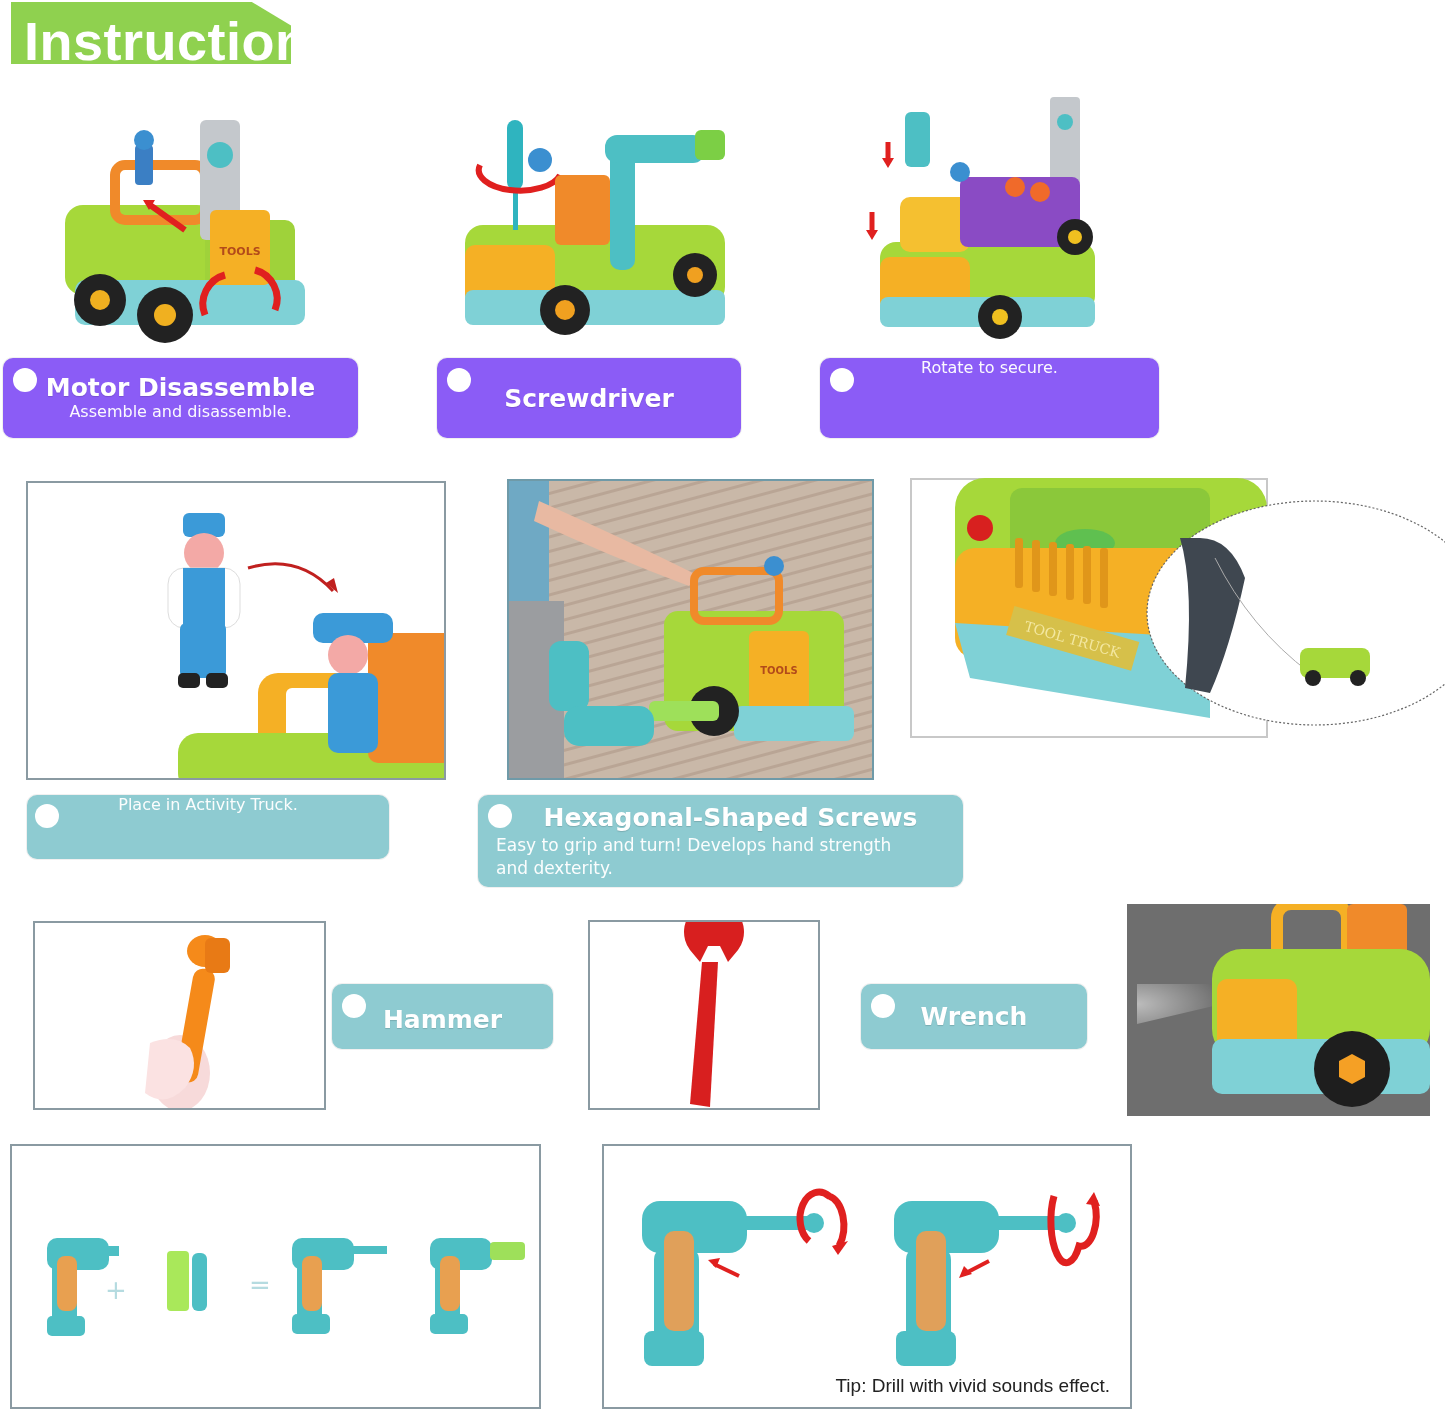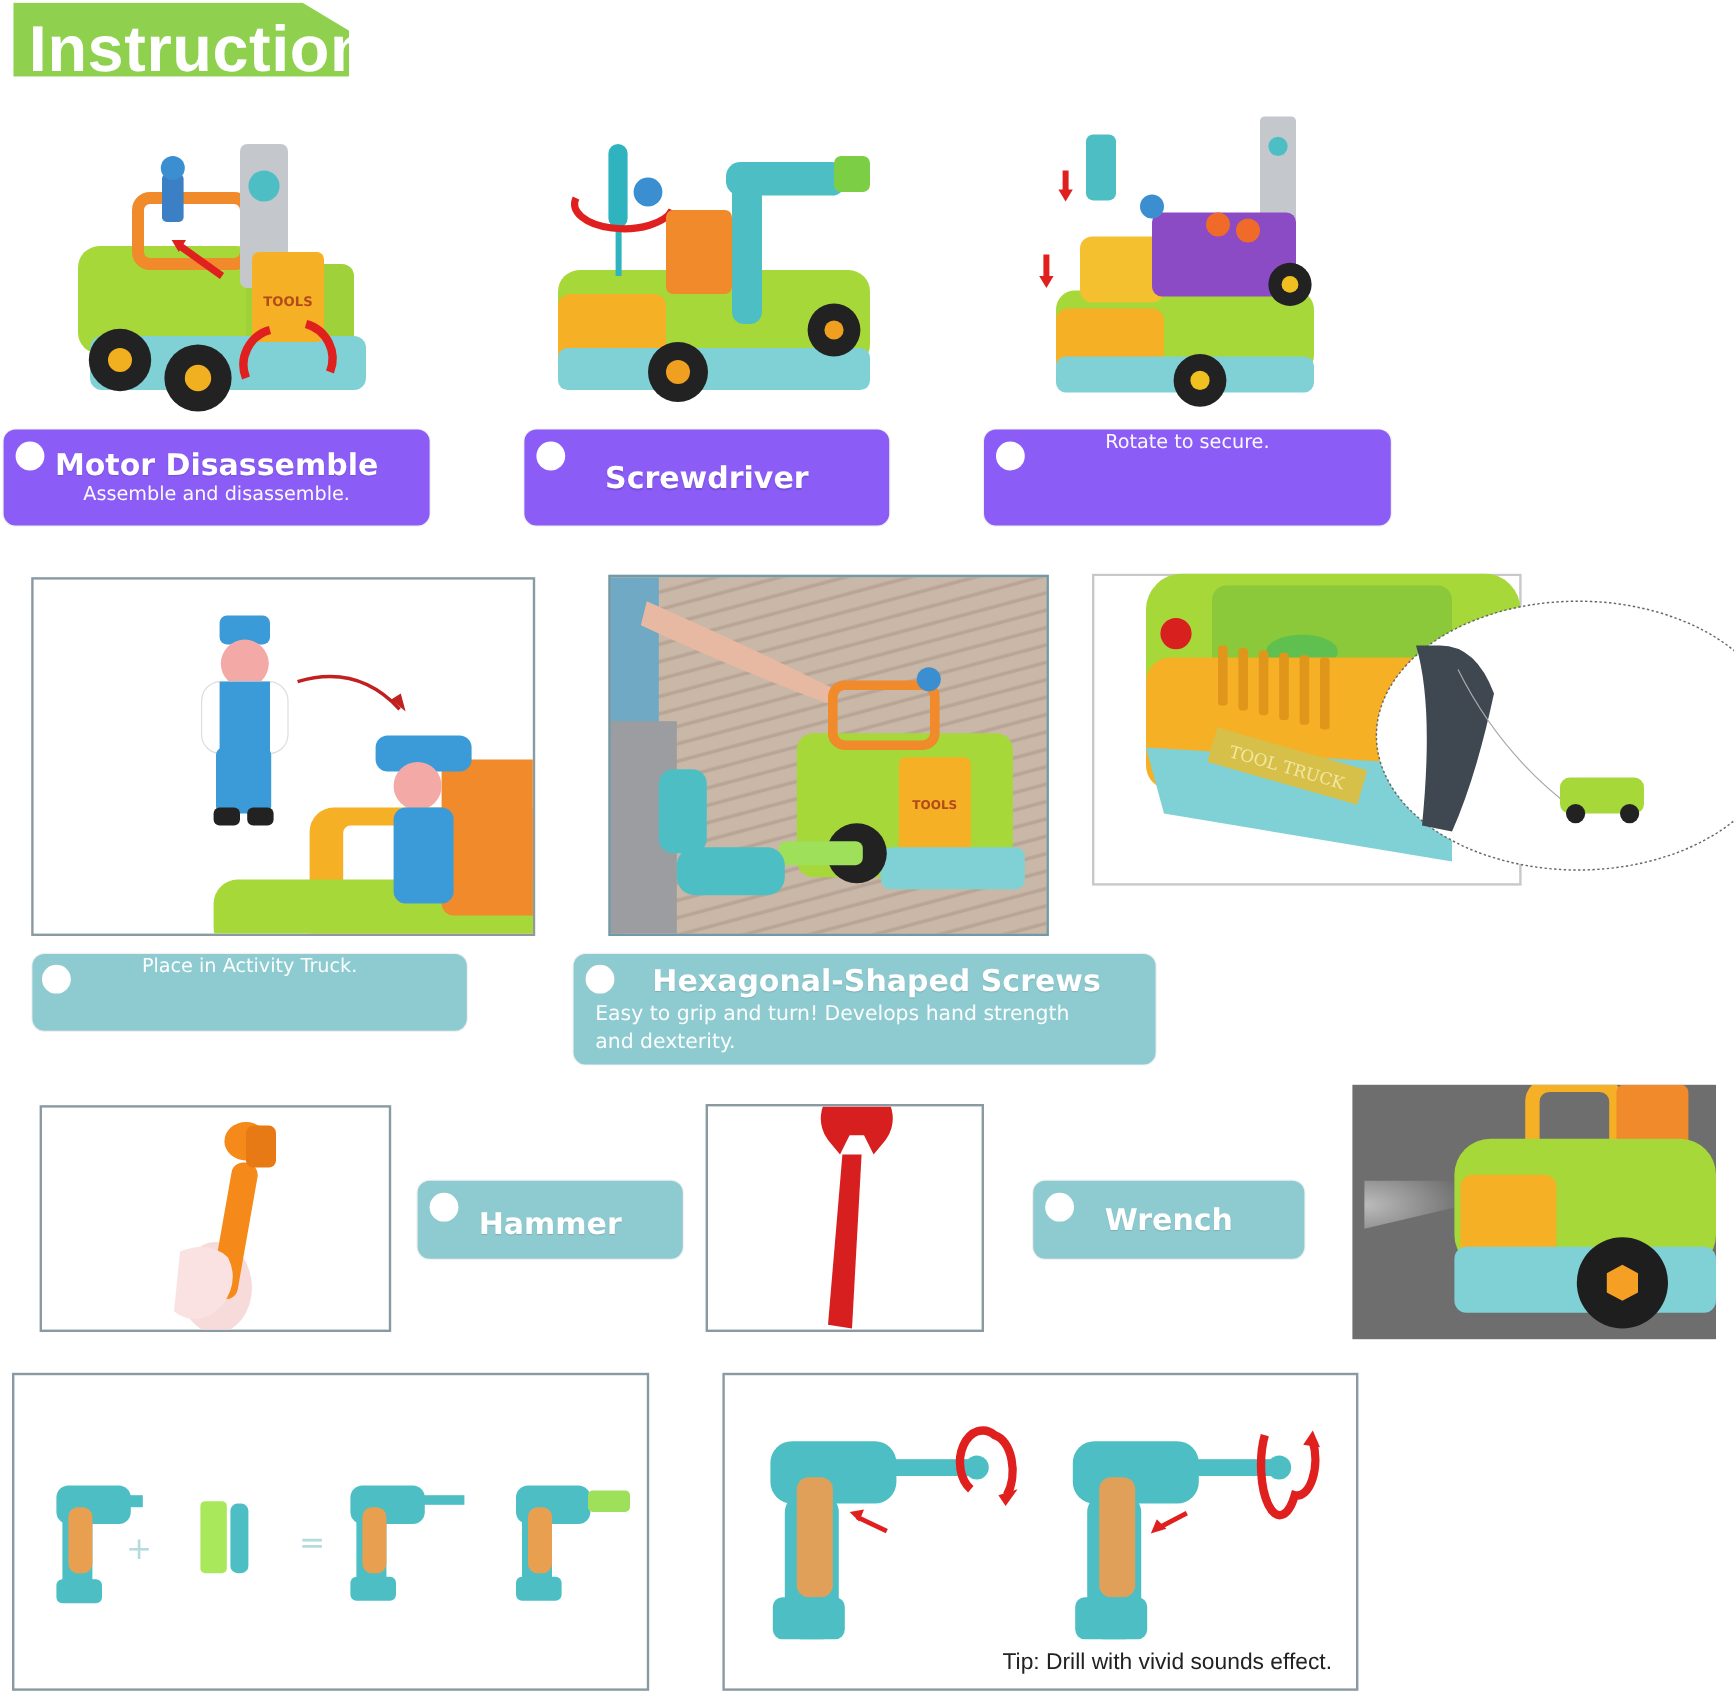--- a/index.html
+++ b/index.html
@@ -220,21 +220,21 @@
 
 <div class="frame" style="left:33px;top:921px;width:293px;height:189px;">
   <svg width="293" height="189" viewBox="0 0 293 189">
     <ellipse cx="145" cy="150" rx="30" ry="38" fill="#f7dada"></ellipse>
     <rect x="150" y="45" width="22" height="115" rx="10" fill="#f58a1a" transform="rotate(10 160 100)"></rect>
     <ellipse cx="170" cy="28" rx="18" ry="16" fill="#f58a1a"></ellipse>
     <rect x="170" y="15" width="25" height="35" rx="6" fill="#e87a15"></rect>
     <path d="M115 120 q25 -10 40 5 q10 20 -5 40 q-20 20 -40 5z" fill="#fbe2e2"></path>
   </svg>
 </div>
-<div class="tag teal" style="left:348px;top:984px;width:221px;height:65px;">
+<div class="tag teal" style="left:332px;top:984px;width:221px;height:65px;">
   <div class="hole" style="top:10px;left:10px;"></div>
   <div class="title" style="margin-top:22px;">Hammer</div>
 </div>
 
 <div class="frame" style="left:588px;top:920px;width:232px;height:190px;">
   <svg width="232" height="190" viewBox="0 0 232 190">
     <path d="M100 28 a30 30 0 1 1 48 0 l-10 12 l-8 -16 l-12 0 l-8 16z" fill="#d81f1f"></path>
     <path d="M112 40 L128 40 L120 185 L100 182z" fill="#d81f1f"></path>
   </svg>
 </div>

